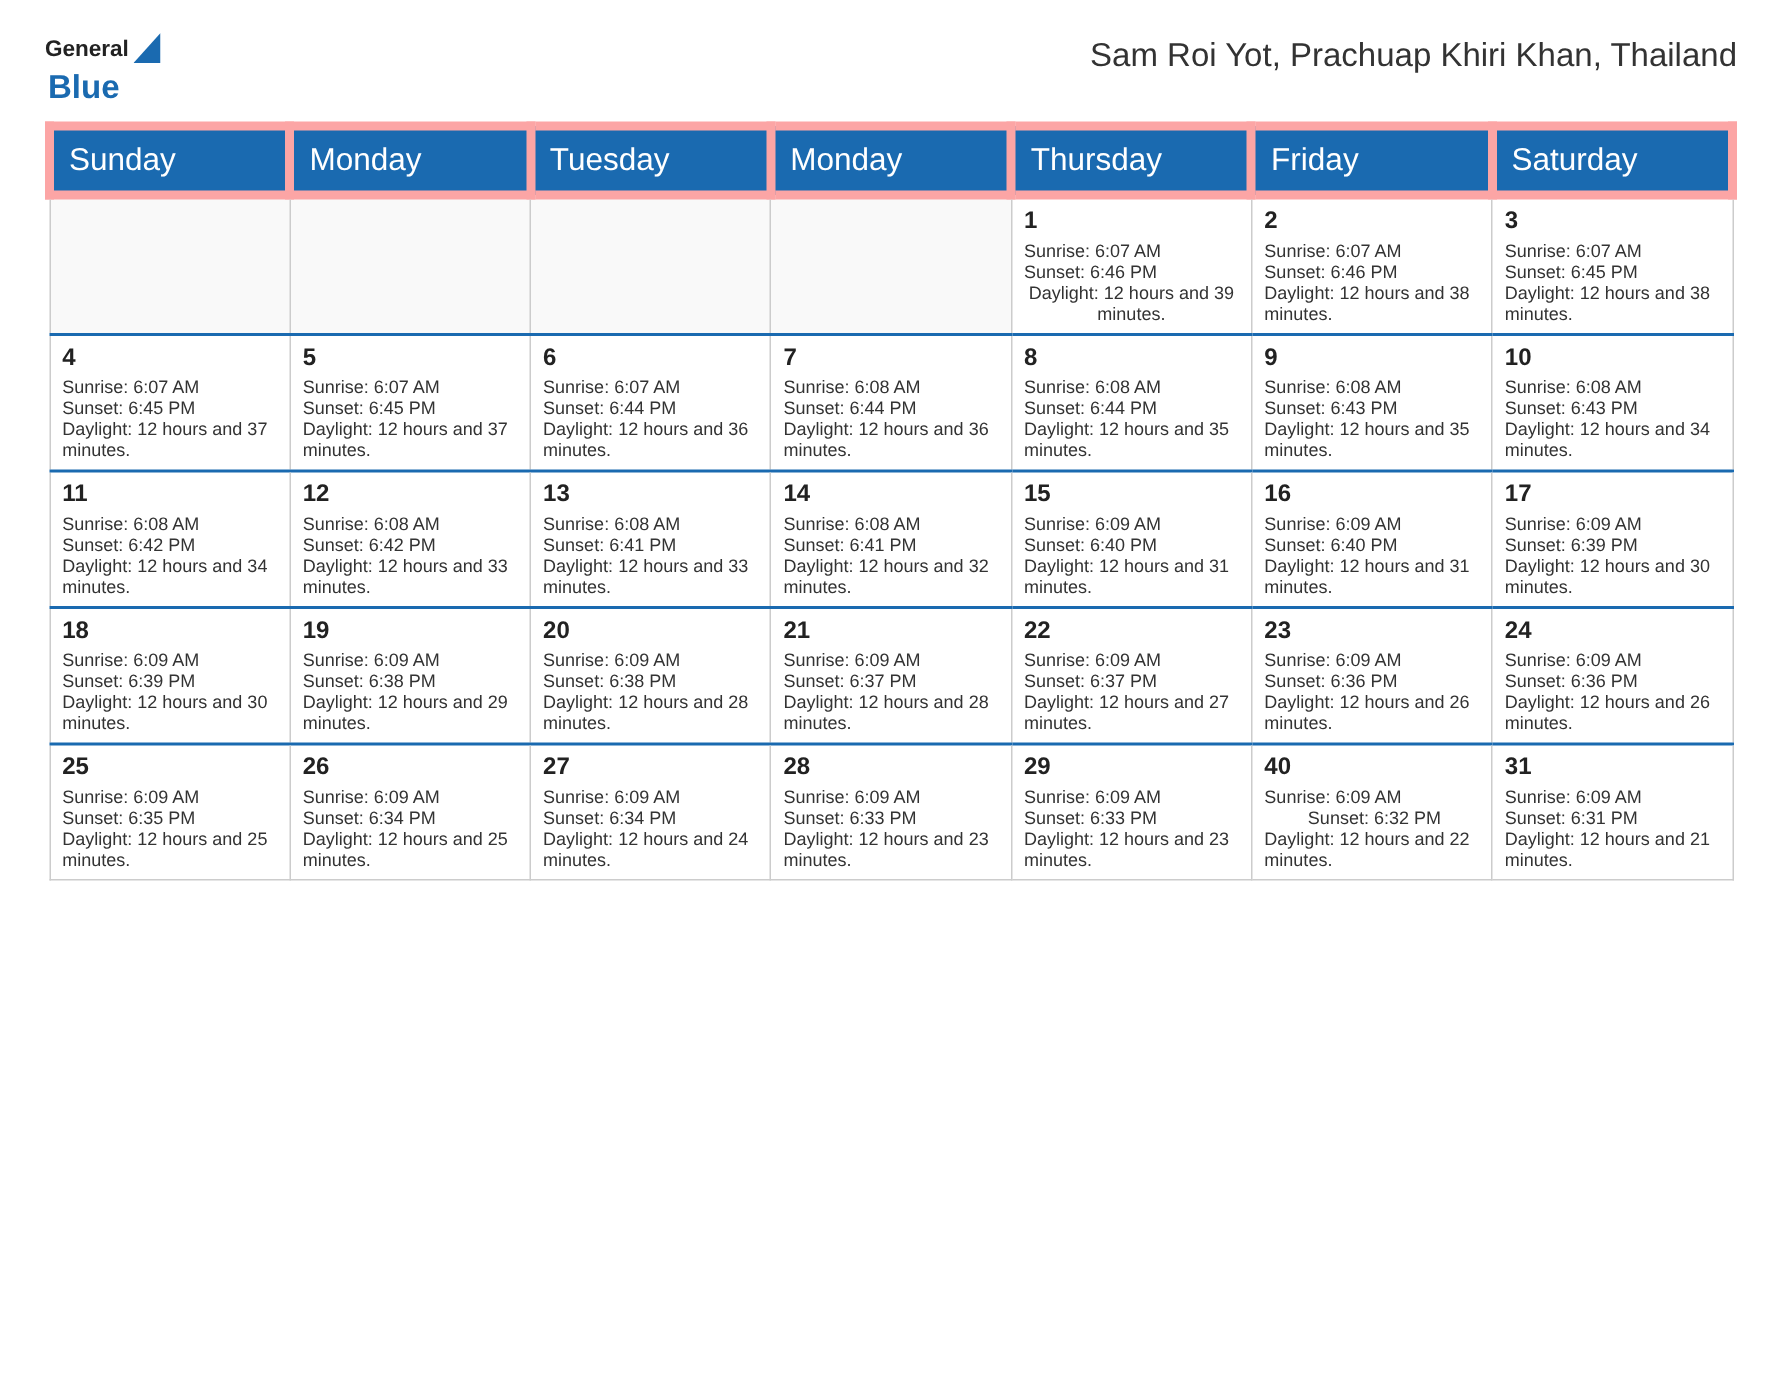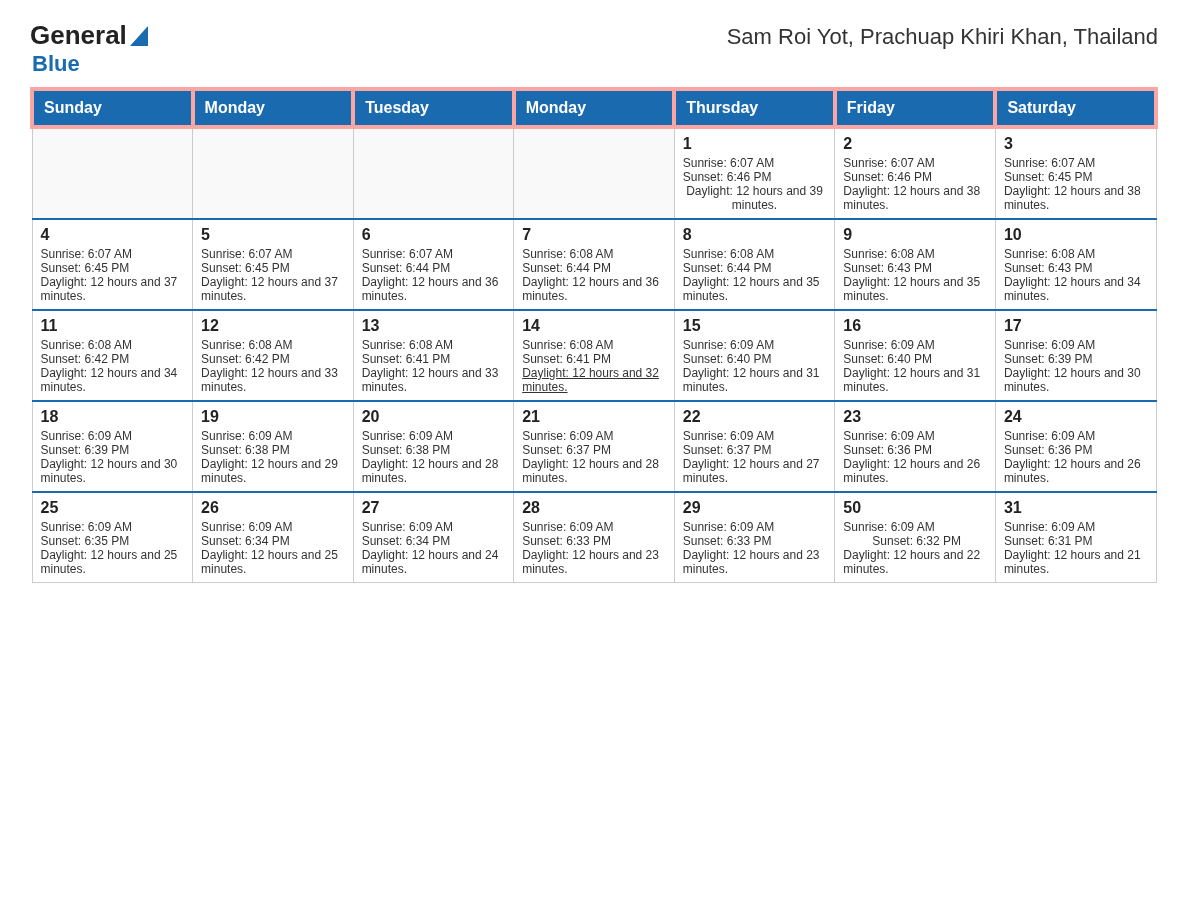--- a/index.html
+++ b/index.html
@@ -16,21 +16,21 @@
       justify-content: space-between;
       align-items: flex-start;
       margin-bottom: 10px;
     }
     .logo {
       display: flex;
       align-items: center;
       gap: 4px;
     }
     .logo-text-general {
-      font-size: 26px;
+      font-size: 15px;
       font-weight: bold;
       color: #222;
     }
     .logo-text-blue {
       font-size: 22px;
       font-weight: bold;
       color: #1a6ab0;
     }
     .title-block {
       text-align: right;
@@ -48,25 +48,25 @@
       margin-top: 4px;
     }
     .calendar {
       width: 100%;
       border-collapse: collapse;
       margin-top: 8px;
     }
     .calendar thead tr th {
       background-color: #1a6ab0;
       color: #fff;
-      font-size: 16px;
-      font-weight: bold;
+      font-size: 21px;
+      font-weight: normal;
       padding: 8px 10px;
       text-align: left;
-      border: 4px solid #fca5a5;
+      border: 6px solid #fca5a5;
     }
     .calendar tbody tr td {
       vertical-align: top;
       border: 1px solid #ccc;
       padding: 6px 8px;
       width: 14.28%;
       min-height: 90px;
       font-size: 12px;
       color: #333;
     }
@@ -206,21 +206,21 @@
         <td>
           <span class="day-num">13</span>
           <span style="display: block;">Sunrise: 6:08 AM</span>
           <span style="display: block;">Sunset: 6:41 PM</span>
           <span style="display: block;">Daylight: 12 hours and 33 minutes.</span>
         </td>
         <td>
           <span class="day-num">14</span>
           <span style="display: block;">Sunrise: 6:08 AM</span>
           <span style="display: block;">Sunset: 6:41 PM</span>
-          <span style="display: block; text-decoration: underline;">Daylight: 12 hours and 32 minutes.</span>
+          <span style="display: block;">Daylight: 12 hours and 32 minutes.</span>
         </td>
         <td>
           <span class="day-num">15</span>
           <span style="display: block;">Sunrise: 6:09 AM</span>
           <span style="display: block;">Sunset: 6:40 PM</span>
           <span style="display: block;">Daylight: 12 hours and 31 minutes.</span>
         </td>
         <td>
           <span class="day-num">16</span>
           <span style="display: block;">Sunrise: 6:09 AM</span>
@@ -303,21 +303,21 @@
           <span style="display: block;">Sunset: 6:33 PM</span>
           <span style="display: block;">Daylight: 12 hours and 23 minutes.</span>
         </td>
         <td>
           <span class="day-num">29</span>
           <span style="display: block;">Sunrise: 6:09 AM</span>
           <span style="display: block;">Sunset: 6:33 PM</span>
           <span style="display: block;">Daylight: 12 hours and 23 minutes.</span>
         </td>
         <td>
-          <span class="day-num">50</span>
+          <span class="day-num">40</span>
           <span style="display: block;">Sunrise: 6:09 AM</span>
           <span style="display: block; margin-left: 29px;">Sunset: 6:32 PM</span>
           <span style="display: block;">Daylight: 12 hours and 22 minutes.</span>
         </td>
         <td>
           <span class="day-num">31</span>
           <span style="display: block;">Sunrise: 6:09 AM</span>
           <span style="display: block;">Sunset: 6:31 PM</span>
           <span style="display: block;">Daylight: 12 hours and 21 minutes.</span>
         </td>

